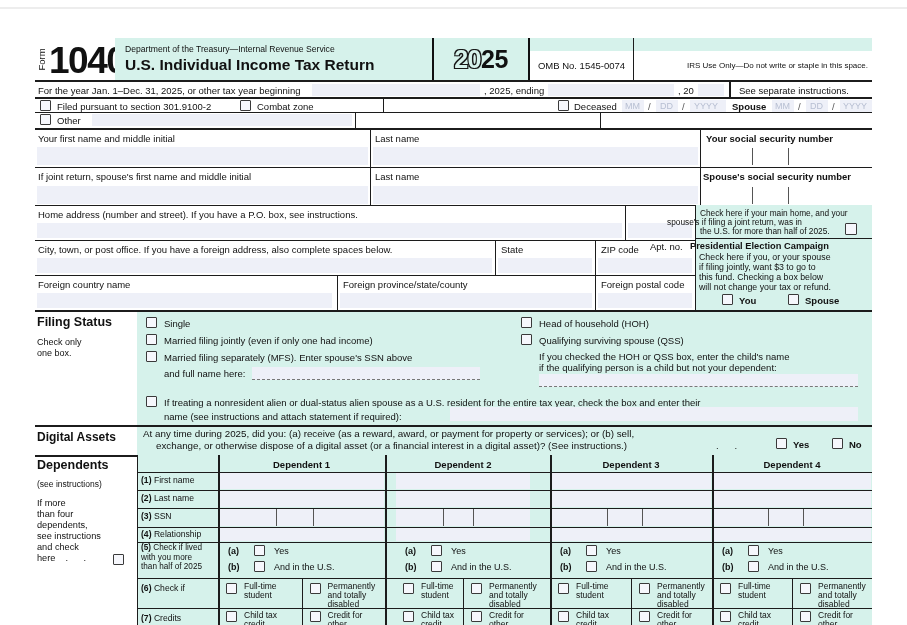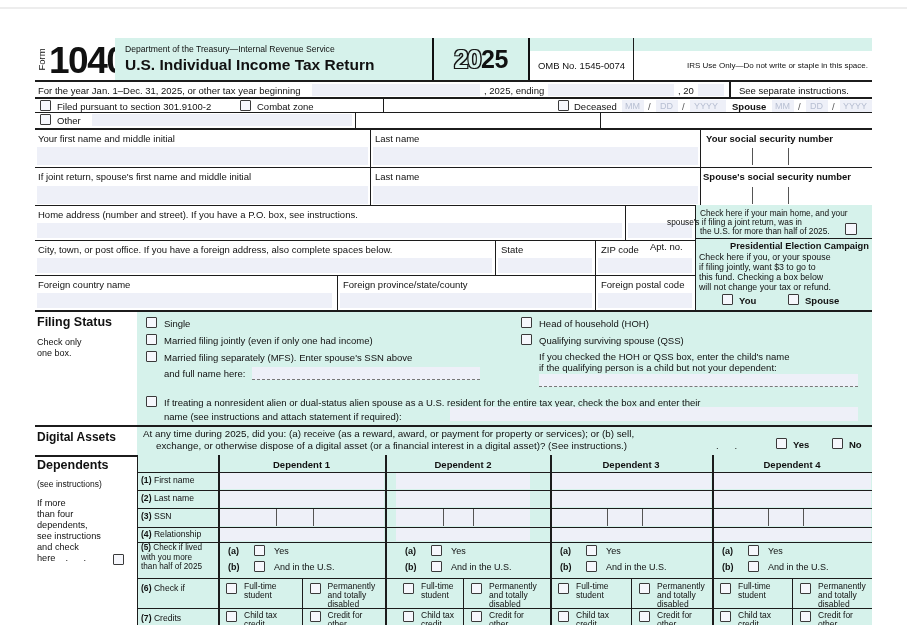--- a/index.html
+++ b/index.html
@@ -149,21 +149,21 @@
 <div class="t" style="left:601px;top:279px;">Foreign postal code</div>
 <div class="fld" style="left:598px;top:293px;width:94px;height:15px;"></div>
 
 <div class="abs teal" style="left:695px;top:205px;width:177px;height:105px;"></div>
 <div class="vl" style="left:695px;top:205px;height:105px;"></div>
 <div class="t sm" style="left:700px;top:208px;">Check here if your main home, and your</div>
 <div class="t sm" style="left:667px;top:217px;">spouse's if filing a joint return, was in</div>
 <div class="t sm" style="left:700px;top:226px;">the U.S. for more than half of 2025.</div>
 <span class="cb" style="left:845px;top:223px;width:12px;height:12px;"></span>
 <div class="hl" style="left:695px;top:238px;width:177px;"></div>
-<div class="t b" style="left:730px;top:241px;font-size:9.3px;text-align:right;">Presidential Election Campaign</div>
+<div class="t b" style="left:690px;top:241px;font-size:9.3px;text-align:right;">Presidential Election Campaign</div>
 <div class="t" style="left:699px;top:252px;font-size:8.8px;">Check here if you, or your spouse</div>
 <div class="t" style="left:699px;top:262px;font-size:8.8px;">if filing jointly, want $3 to go to</div>
 <div class="t" style="left:699px;top:272px;font-size:8.8px;">this fund. Checking a box below</div>
 <div class="t" style="left:699px;top:282px;font-size:8.8px;">will not change your tax or refund.</div>
 <span class="cb" style="left:722px;top:294px;"></span>
 <div class="t b" style="left:739px;top:295px;">You</div>
 <span class="cb" style="left:788px;top:294px;"></span>
 <div class="t b" style="left:805px;top:295px;">Spouse</div>
 <div class="hl hl2" style="left:35px;top:310px;width:837px;"></div>
 

